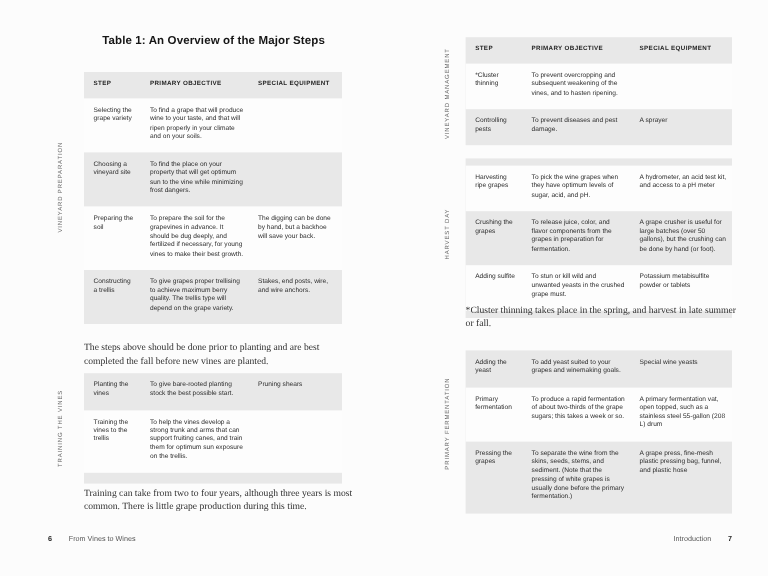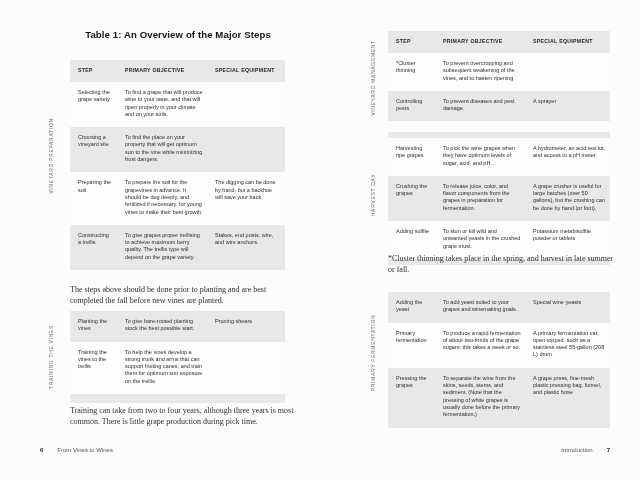--- a/index.html
+++ b/index.html
@@ -75,21 +75,21 @@
       <div>To give bare-rooted planting stock the best possible start.</div>
       <div>Pruning shears</div>
     </div>
     <div class="row white">
       <div>Training the vines to the trellis</div>
       <div>To help the vines develop a strong trunk and arms that can support fruiting canes, and train them for optimum sun exposure on the trellis.</div>
       <div></div>
     </div>
   </div>
 
-  <div class="bodytext" style="left:70px;top:405px;width:231px;">Training can take from two to four years, although three years is most common. There is little grape production during pick time.</div>
+  <div class="bodytext" style="left:70px;top:405px;width:231px;">Training can take from two to four years, although three years is most common. There is little grape production during this time.</div>
 
   <div class="footer footer-left" style="left:40px;top:447px;">
     <span class="pnum">6</span><span>From Vines to Wines</span>
   </div>
 
   <div class="vlabel" style="left:313px;top:74px;">VINEYARD MANAGEMENT</div>
   <div class="vlabel" style="left:313px;top:191px;">HARVEST DAY</div>
   <div class="vlabel" style="left:313px;top:349px;">PRIMARY FERMENTATION</div>
 
   <div class="wtable" style="left:388px;top:31px;width:222px;">

